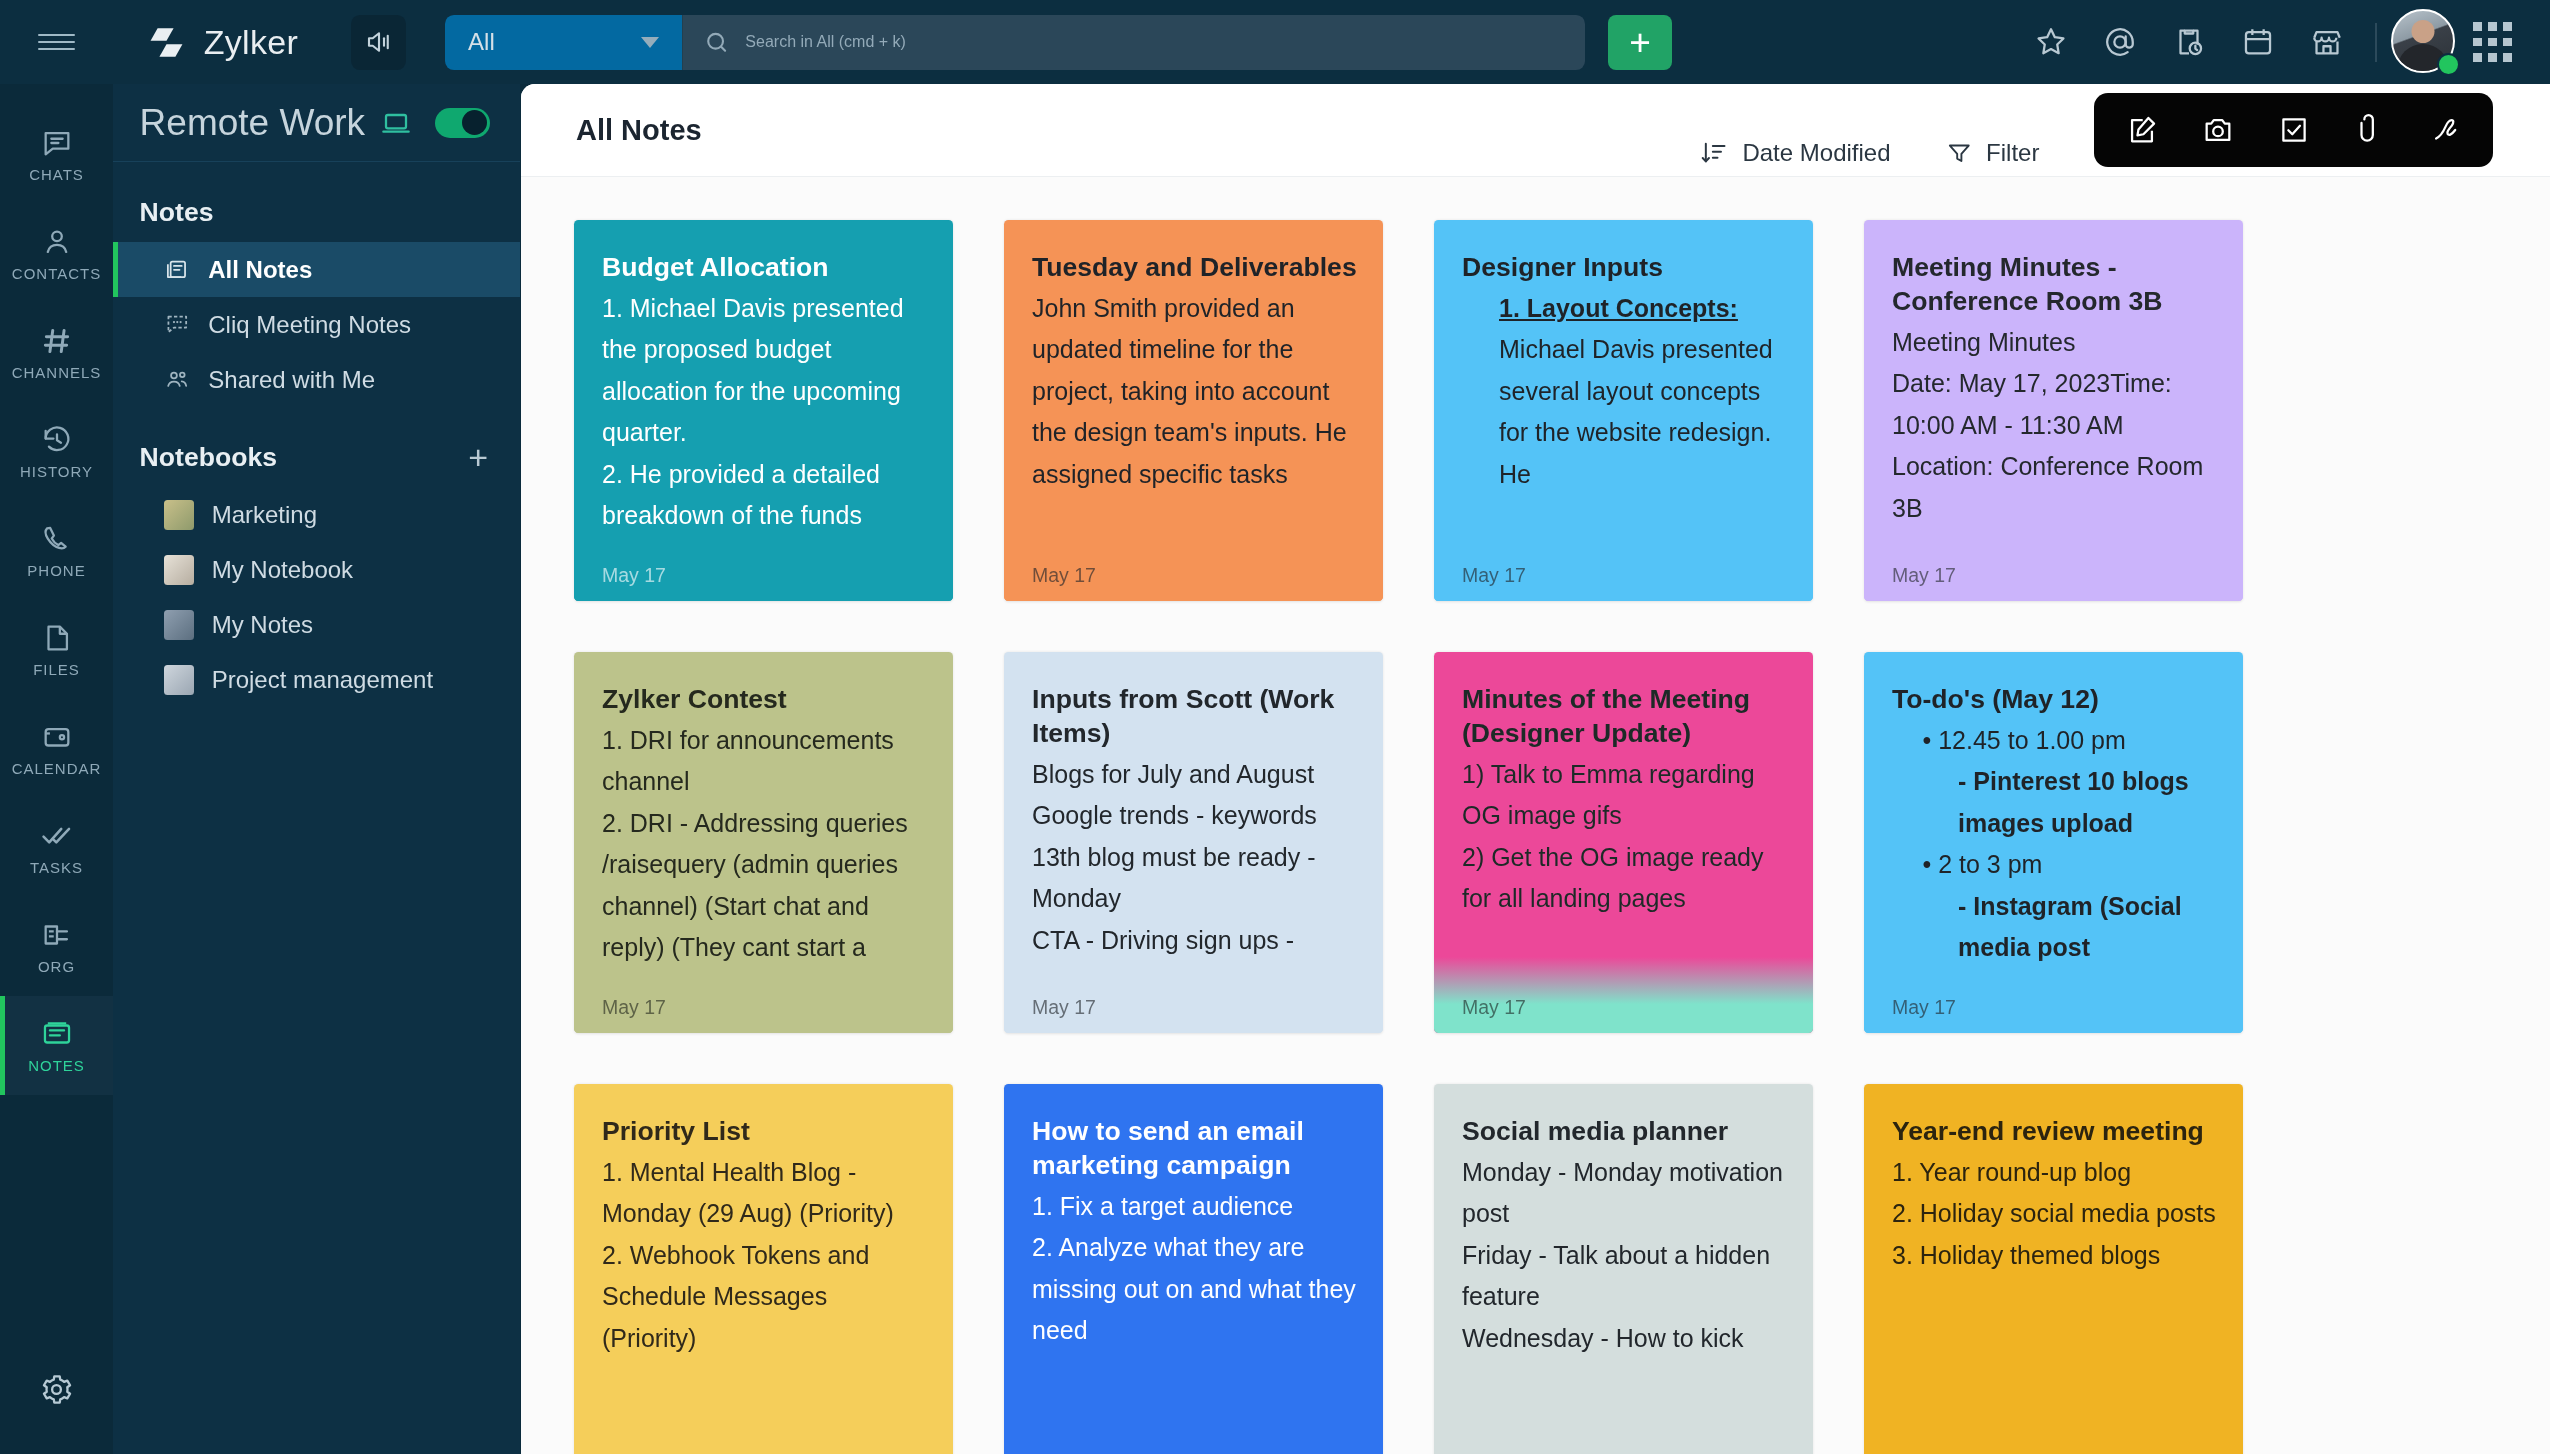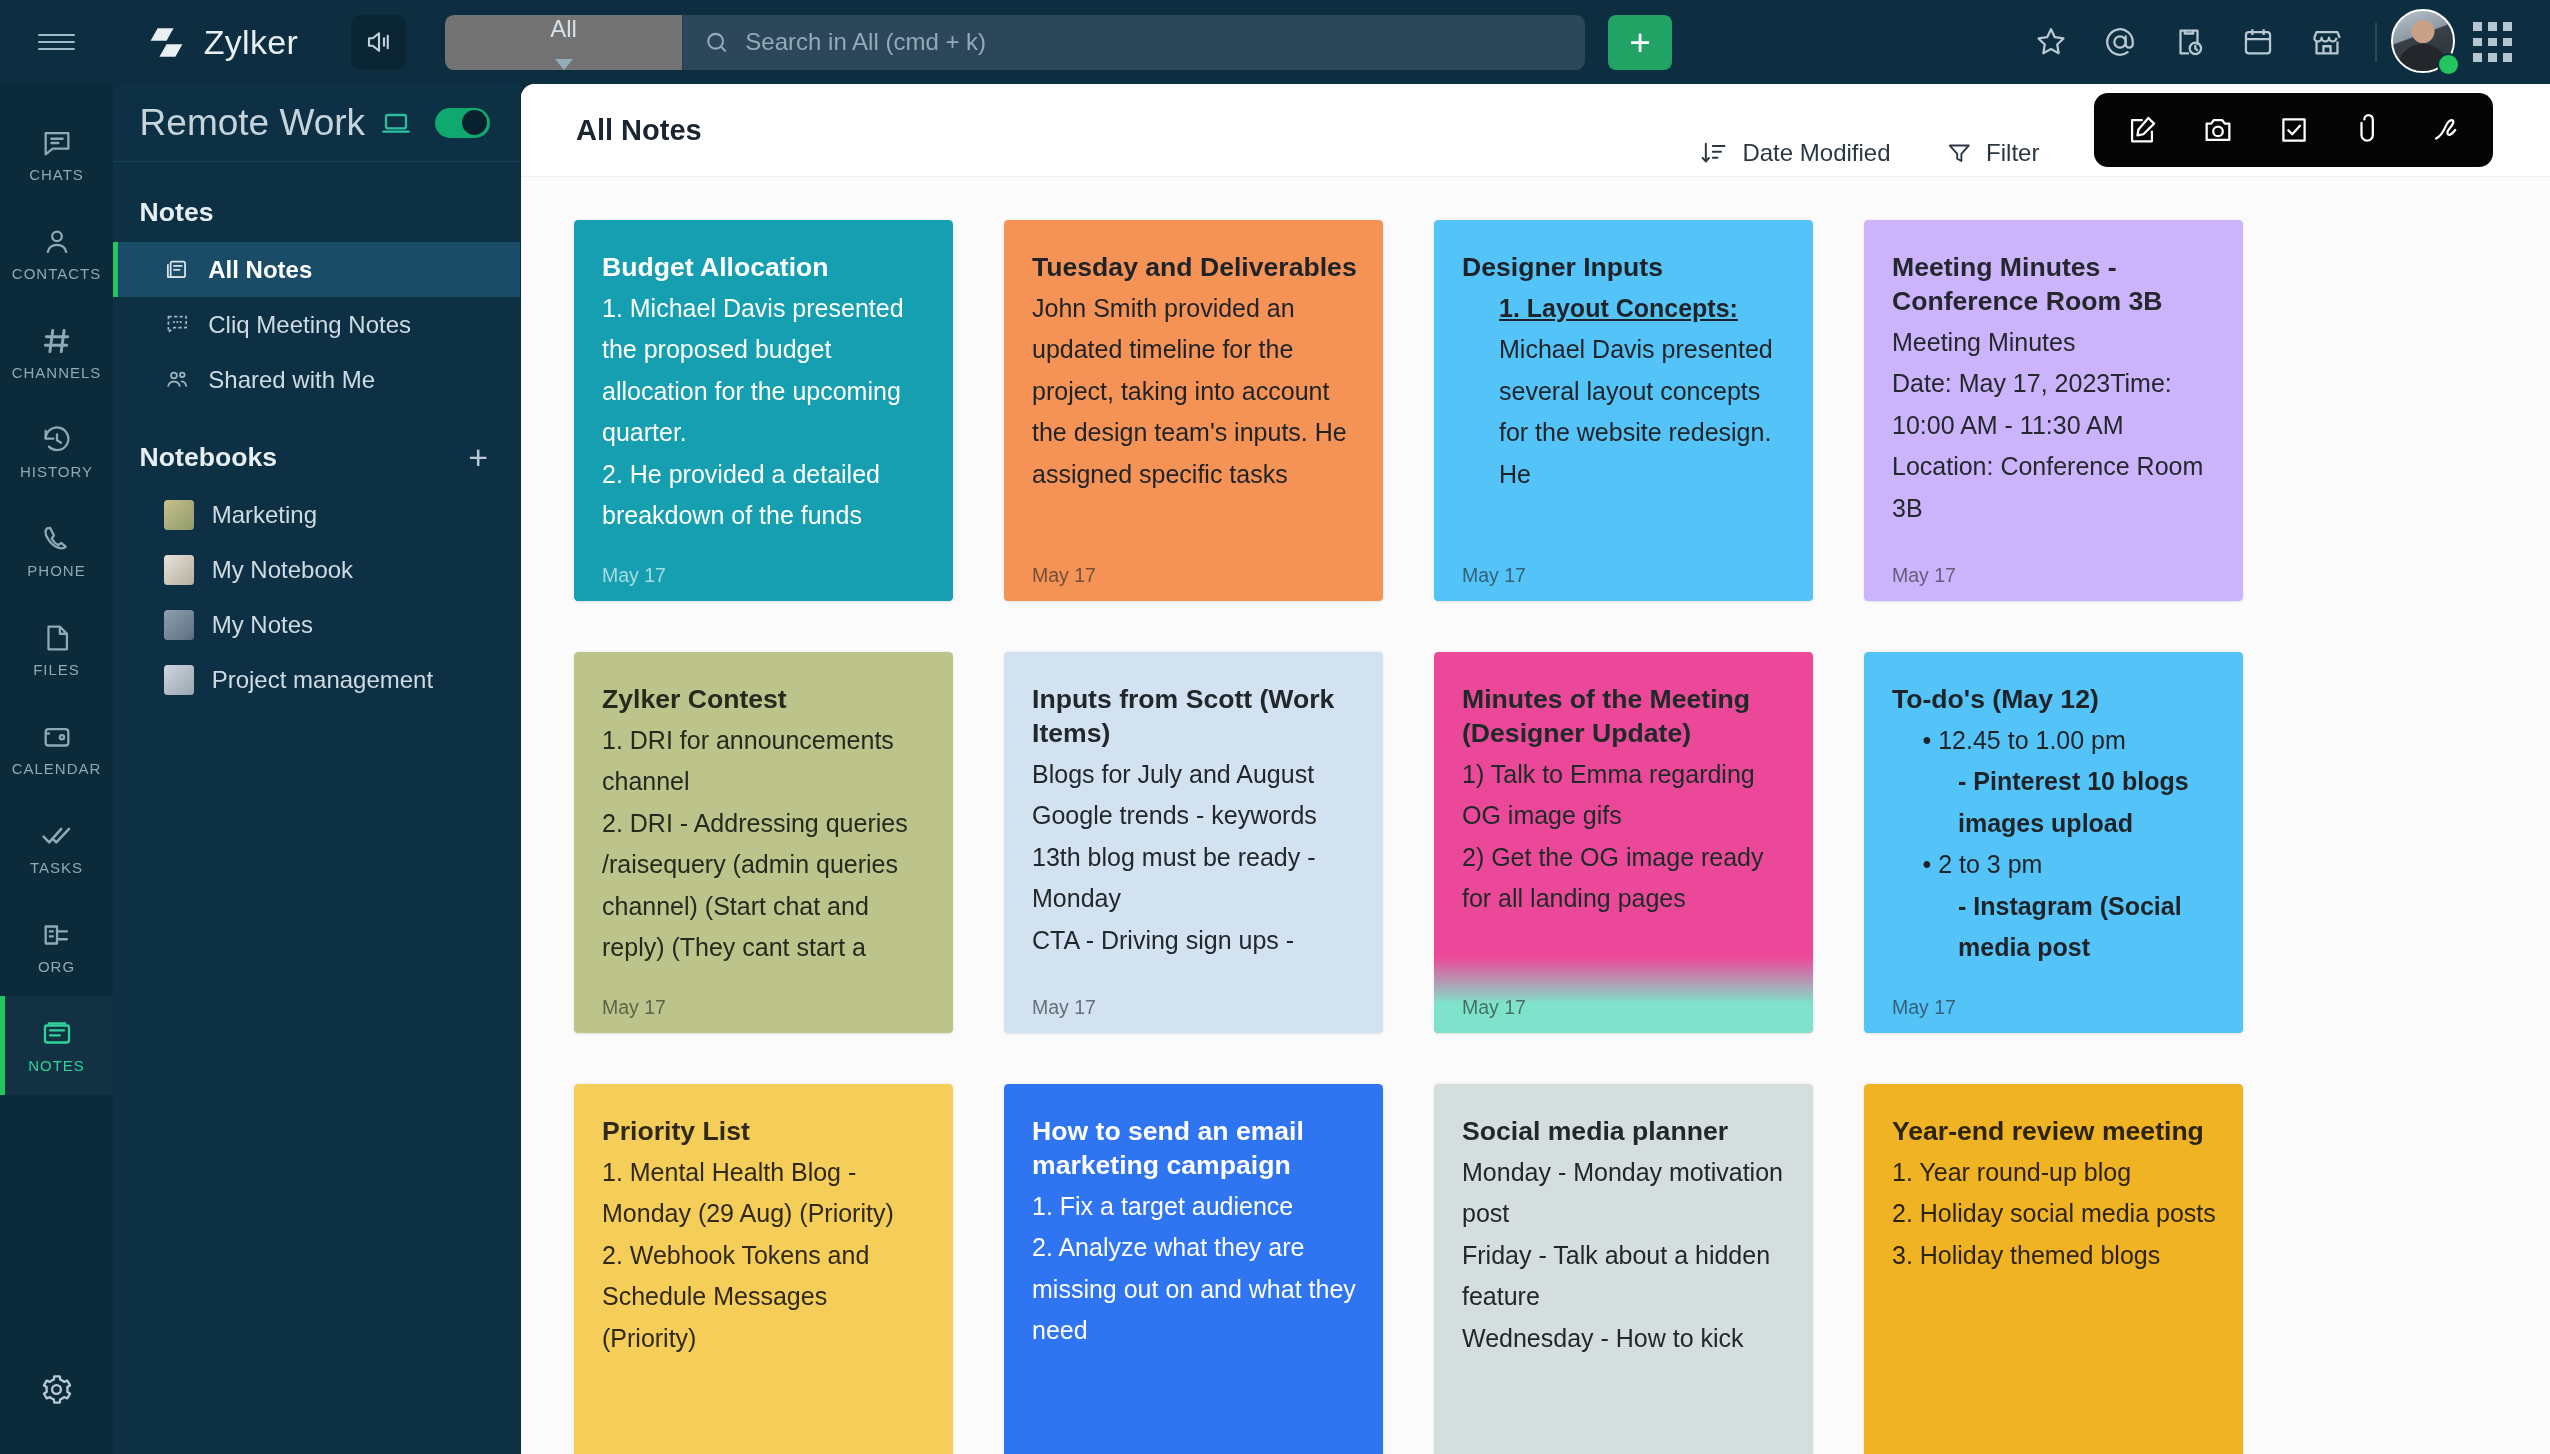--- a/index.html
+++ b/index.html
@@ -23,34 +23,34 @@
   .brand-logo { width:39px; height:39px; position:relative; }
   .brand-name { font-size:34px; font-weight:400; color:#e9eef1; letter-spacing:0.3px; }
 
   .speaker-btn {
     width:55px; height:55px; margin-left:53px; border-radius:8.9px; background:#0a2635;
     display:flex; align-items:center; justify-content:center; cursor:pointer;
   }
 
   .search-wrap { display:flex; align-items:center; margin-left:39px; }
   .scope-select {
-    width:237px; height:55px; background:#737373; border-radius:8.9px 0 0 8.9px;
+    width:237px; height:55px; background:#0369a1; border-radius:8.9px 0 0 8.9px;
     display:flex; align-items:center; justify-content:space-between;
-    padding:0 23px; cursor:pointer;flex-direction:column;
+    padding:0 23px; cursor:pointer;
   }
   .scope-select .lbl { font-size:24px; color:#d5e0e7; }
   .caret { width:0; height:0; border-left:9.7px solid transparent; border-right:9.7px solid transparent; border-top:11.5px solid #95adbb; }
   .search-box {
     width:903px; height:55px; background:#2b4759; border-radius:0 8.9px 8.9px 0;
     display:flex; align-items:center; padding:0 21px; gap:16px; cursor:text;
     border-left:1.8px solid #23404f;
   }
   .search-box input {
     background:transparent; border:none; outline:none; color:#7dd3fc;
-    font-size:24px; font-family:"Liberation Sans",sans-serif; width:100%;
+    font-size:16px; font-family:"Liberation Sans",sans-serif; width:100%;
   }
   .search-box input::placeholder { color:#93aab8; }
   .plus-btn {
     width:64px; height:55px; background:#21a366; border-radius:8px; margin-left:23px;
     display:flex; align-items:center; justify-content:center; cursor:pointer;
     font-size:37px; color:#fff; font-weight:300; line-height:1;
   }
 
   .top-actions { margin-left:auto; display:flex; align-items:center; gap:0; padding-right:23px; }
   .tb-icon { width:69px; height:69px; display:flex; align-items:center; justify-content:center; cursor:pointer; }

